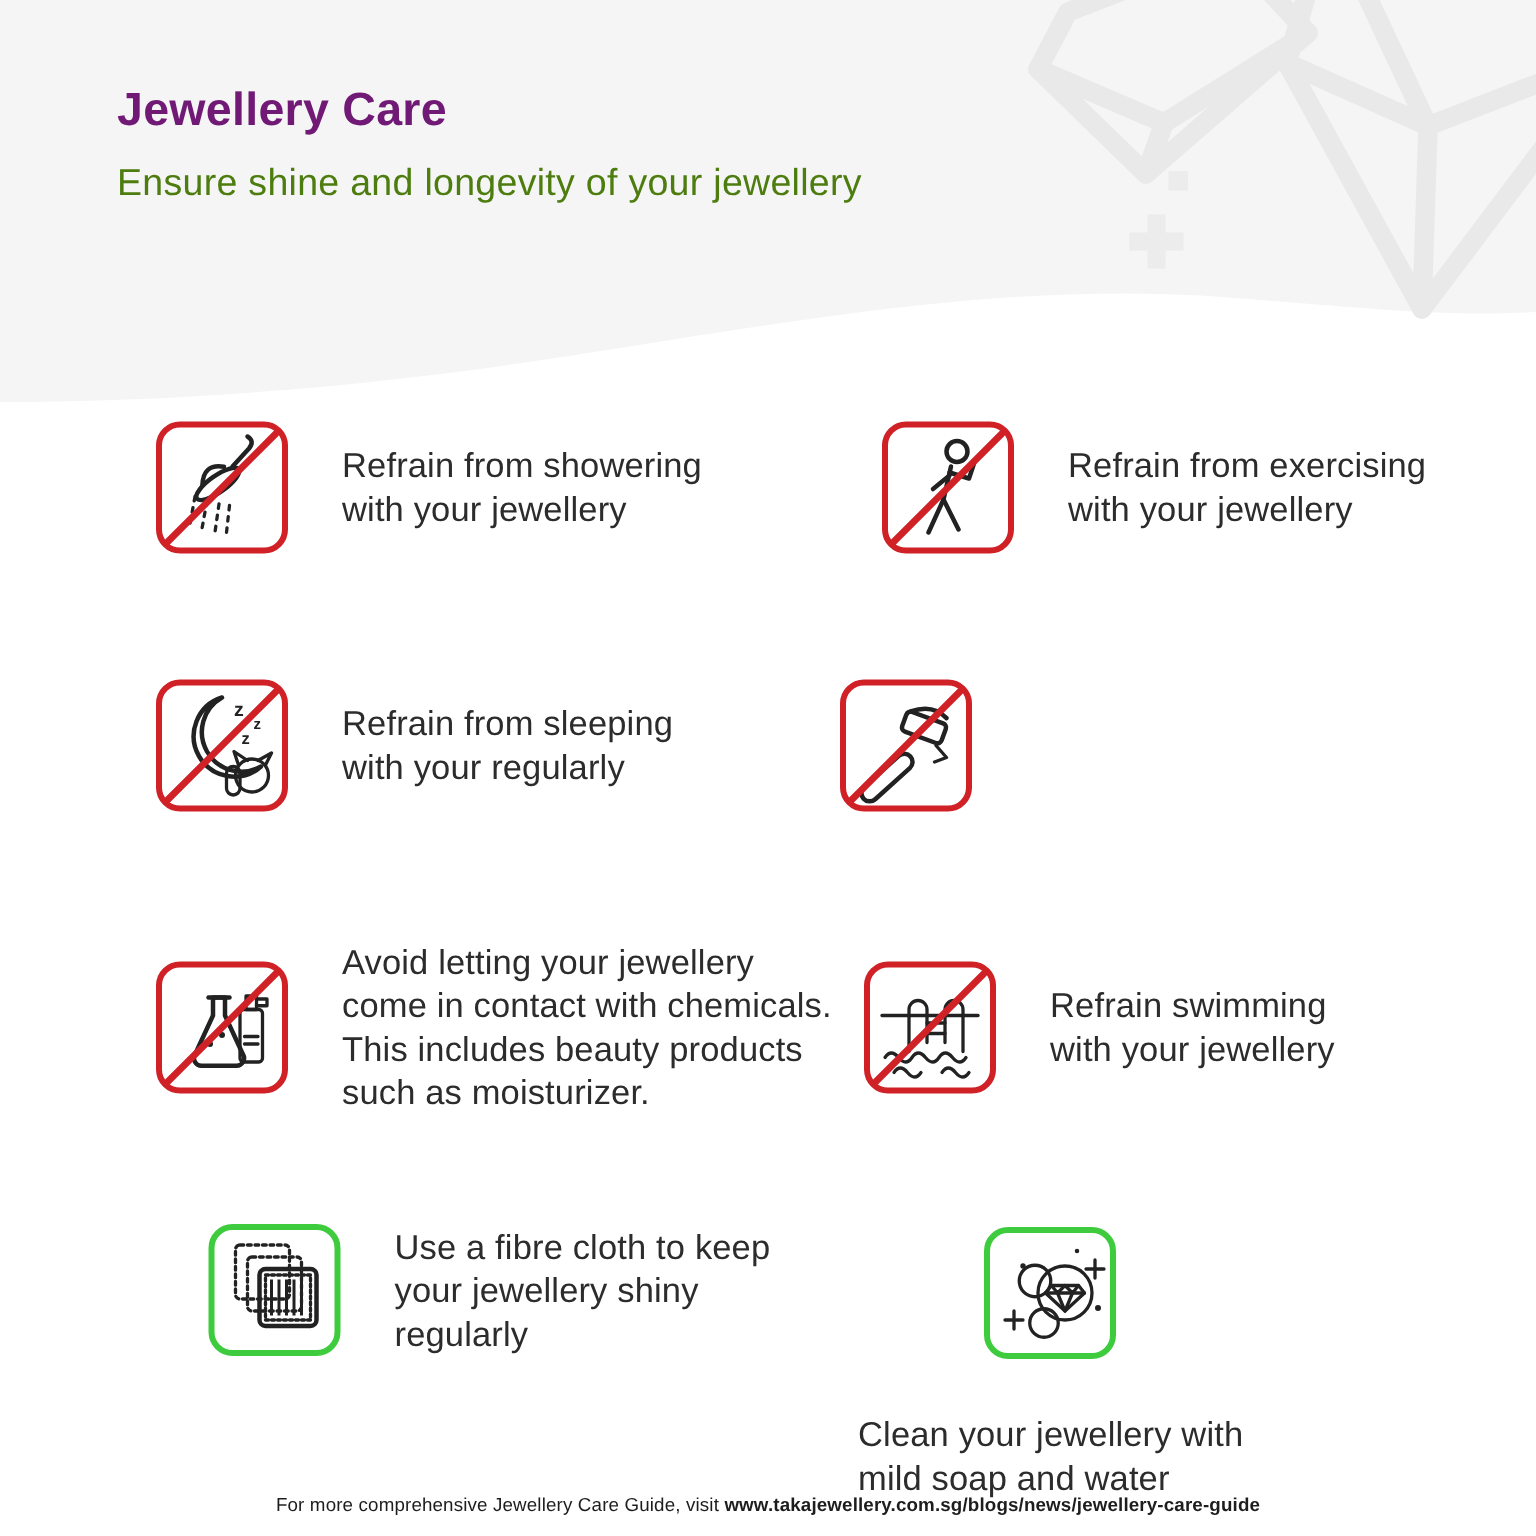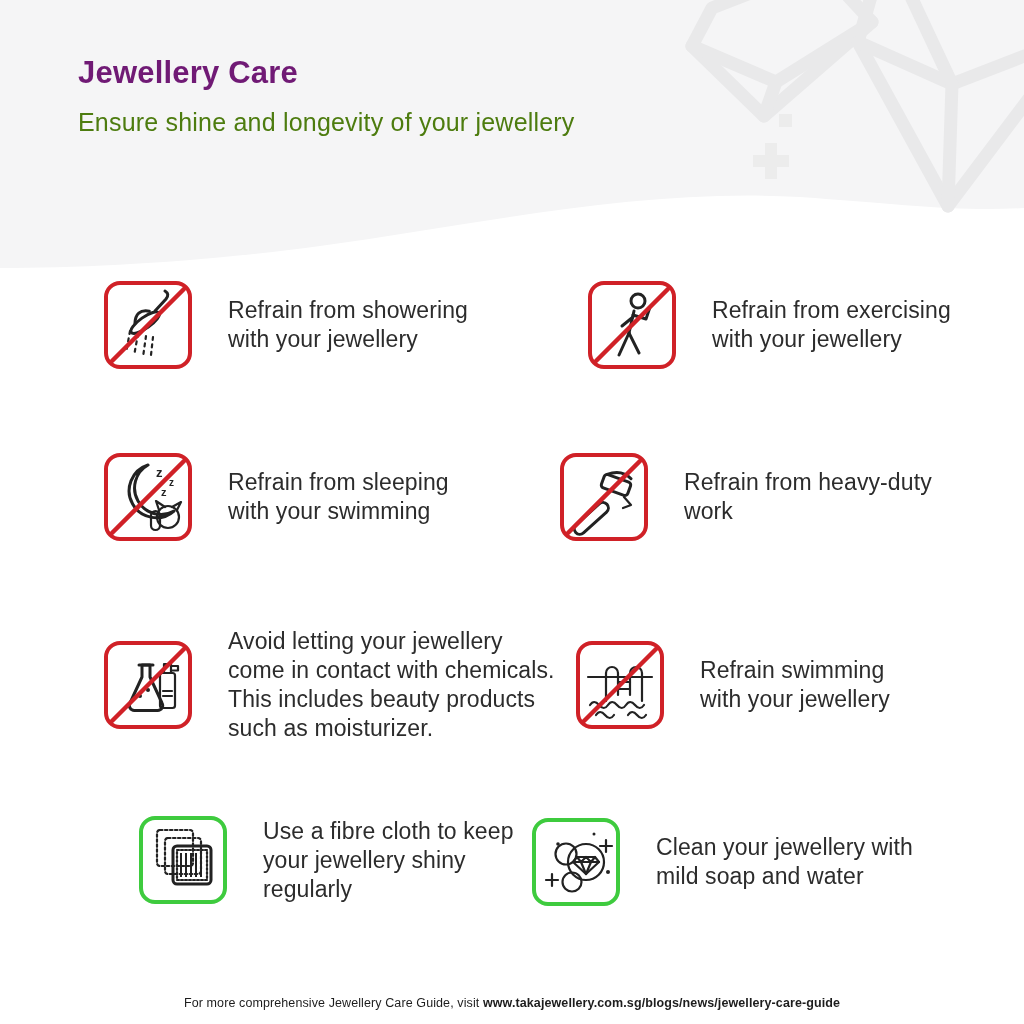--- a/index.html
+++ b/index.html
@@ -19,21 +19,21 @@
     font-size:25px;font-weight:400;color:#4d7c0f;letter-spacing:.2px;
   }
   .care-item{position:absolute;display:flex;align-items:center;gap:36px;}
   .item-1{left:104px;top:281px;}
   .item-2{left:560px;top:281px;margin-left:28px;}
   .item-3{left:104px;top:453px;}
   .item-4{left:560px;top:453px;}
   .item-5{left:104px;top:627px;justify-content:center;}
   .item-6{left:576px;top:641px;}
   .item-7{left:119px;top:816px;padding-left:20px;}
-  .item-8{left:532px;top:818px;}
+  .item-8{left:572px;top:818px;flex-direction:column;}
   .icon-box{
     position:relative;width:80px;height:80px;border-radius:16px;
     background:#fff;flex:0 0 auto;
   }
   .icon-box.prohibited{border:4px solid #d02127;}
   .icon-box.recommended{border:4px solid #3ecb3e;}
   .icon-art{position:absolute;left:0;top:0;width:80px;height:80px;}
   .slash{position:absolute;left:-4px;top:-4px;width:88px;height:88px;pointer-events:none;}
   .item-text{
     font-size:23px;line-height:29px;color:#2c2c2c;white-space:pre-line;letter-spacing:.1px;
@@ -127,39 +127,37 @@
         <circle cx="60" cy="60" r="11"></circle>
         <path d="M51,53 L48,44 L57,50"></path>
         <path d="M69,53 L73,45 L64,50"></path>
       </g>
     </svg>
     <svg class="slash" viewBox="0 0 88 88">
       <line x1="8" y1="80" x2="80" y2="8" stroke="#d02127" stroke-width="4.5" stroke-linecap="round"></line>
     </svg>
   </div>
   <div class="item-text">Refrain from sleeping
-with your swimming</div>
+with your regularly</div>
 </div>
 
 <div class="care-item item-4">
   <div class="icon-box prohibited">
     <svg class="icon-art" viewBox="0 0 80 80">
       <rect class="ln" x="6" y="56" width="42" height="11" rx="5.5" transform="rotate(-42 27 61)"></rect>
       <g transform="rotate(20 52 28)">
         <rect class="ln" x="38" y="21" width="28" height="14" rx="3"></rect>
         <path class="ln" d="M40,21 Q52,11 64,17"></path>
       </g>
       <path class="ln thin" d="M60,40 l7,8 l-8,3"></path>
     </svg>
     <svg class="slash" viewBox="0 0 88 88">
       <line x1="8" y1="80" x2="80" y2="8" stroke="#d02127" stroke-width="4.5" stroke-linecap="round"></line>
     </svg>
   </div>
-  <div class="item-text">Refrain from heavy-duty
-work</div>
 </div>
 
 <div class="care-item item-5">
   <div class="icon-box prohibited">
     <svg class="icon-art" viewBox="0 0 80 80">
       <path class="ln" d="M34,20 v12 L22,58 a5,5 0 0 0 4.5,7.5 h23 a5,5 0 0 0 4.5,-7.5 L42,32 v-12 z"></path>
       <path class="ln" d="M31,20 h14"></path>
       <circle class="dot" cx="32" cy="51" r="2"></circle>
       <circle class="dot" cx="40" cy="45" r="2"></circle>
       <g class="ln thin">

